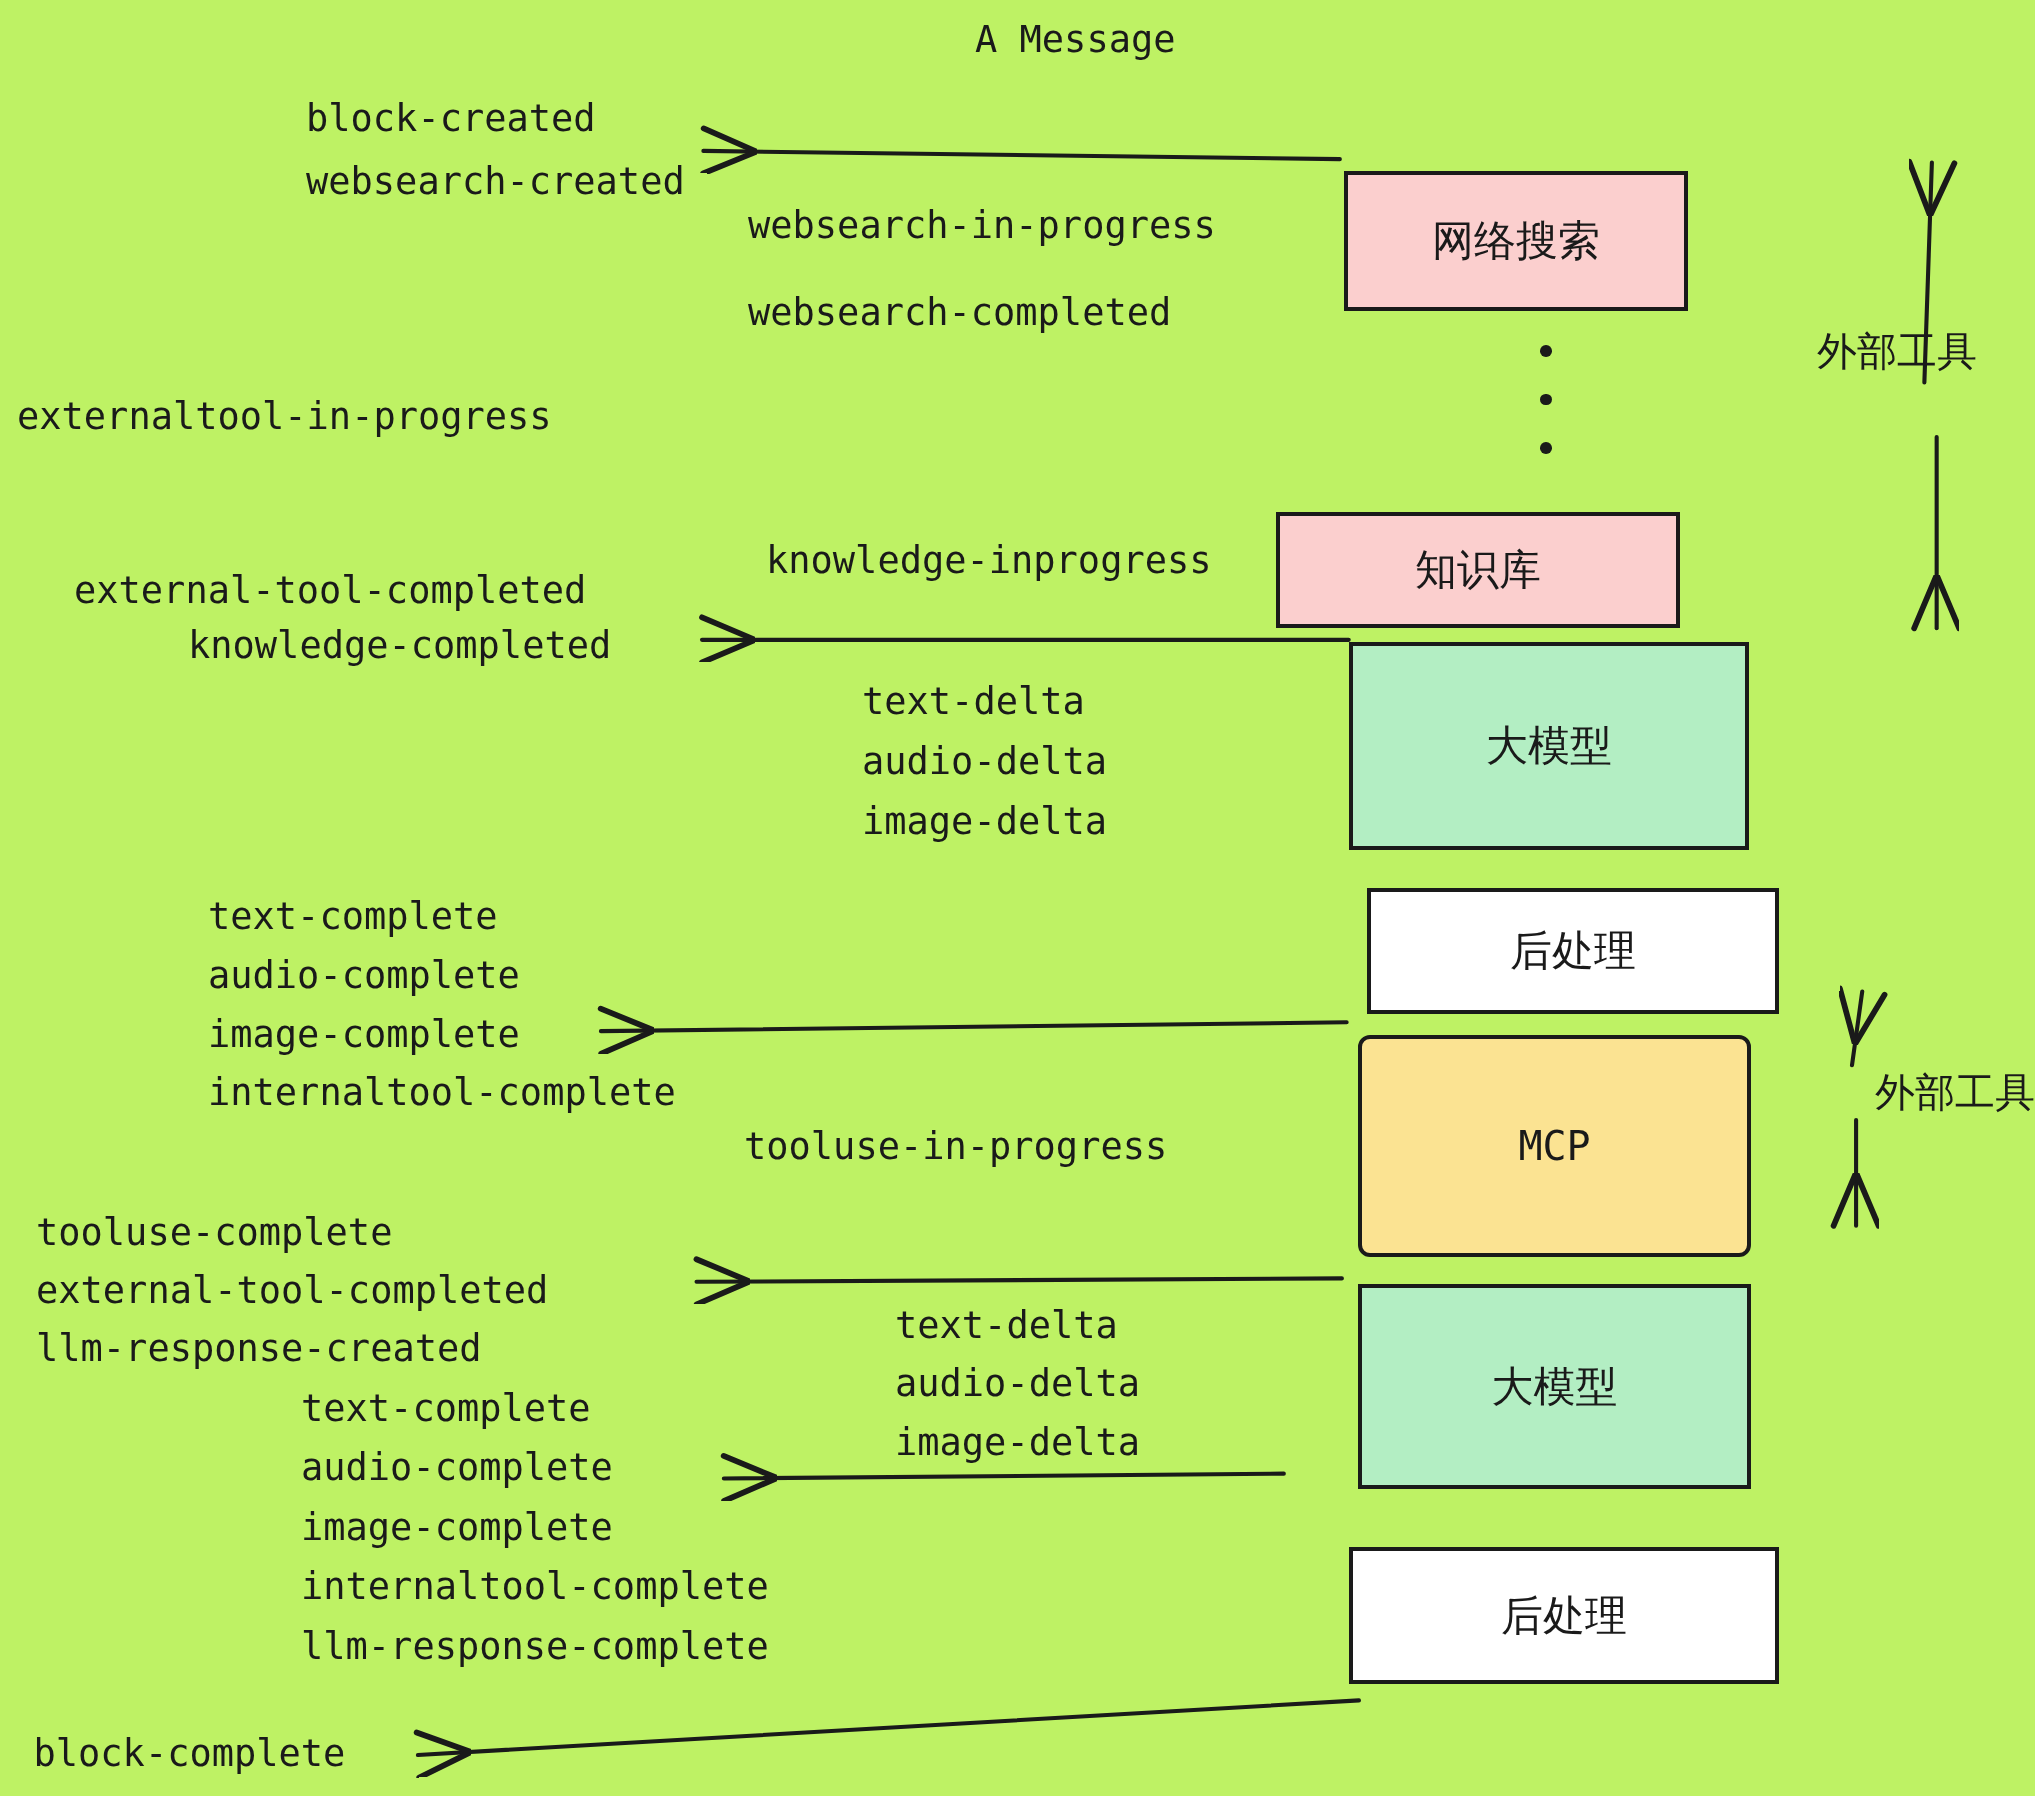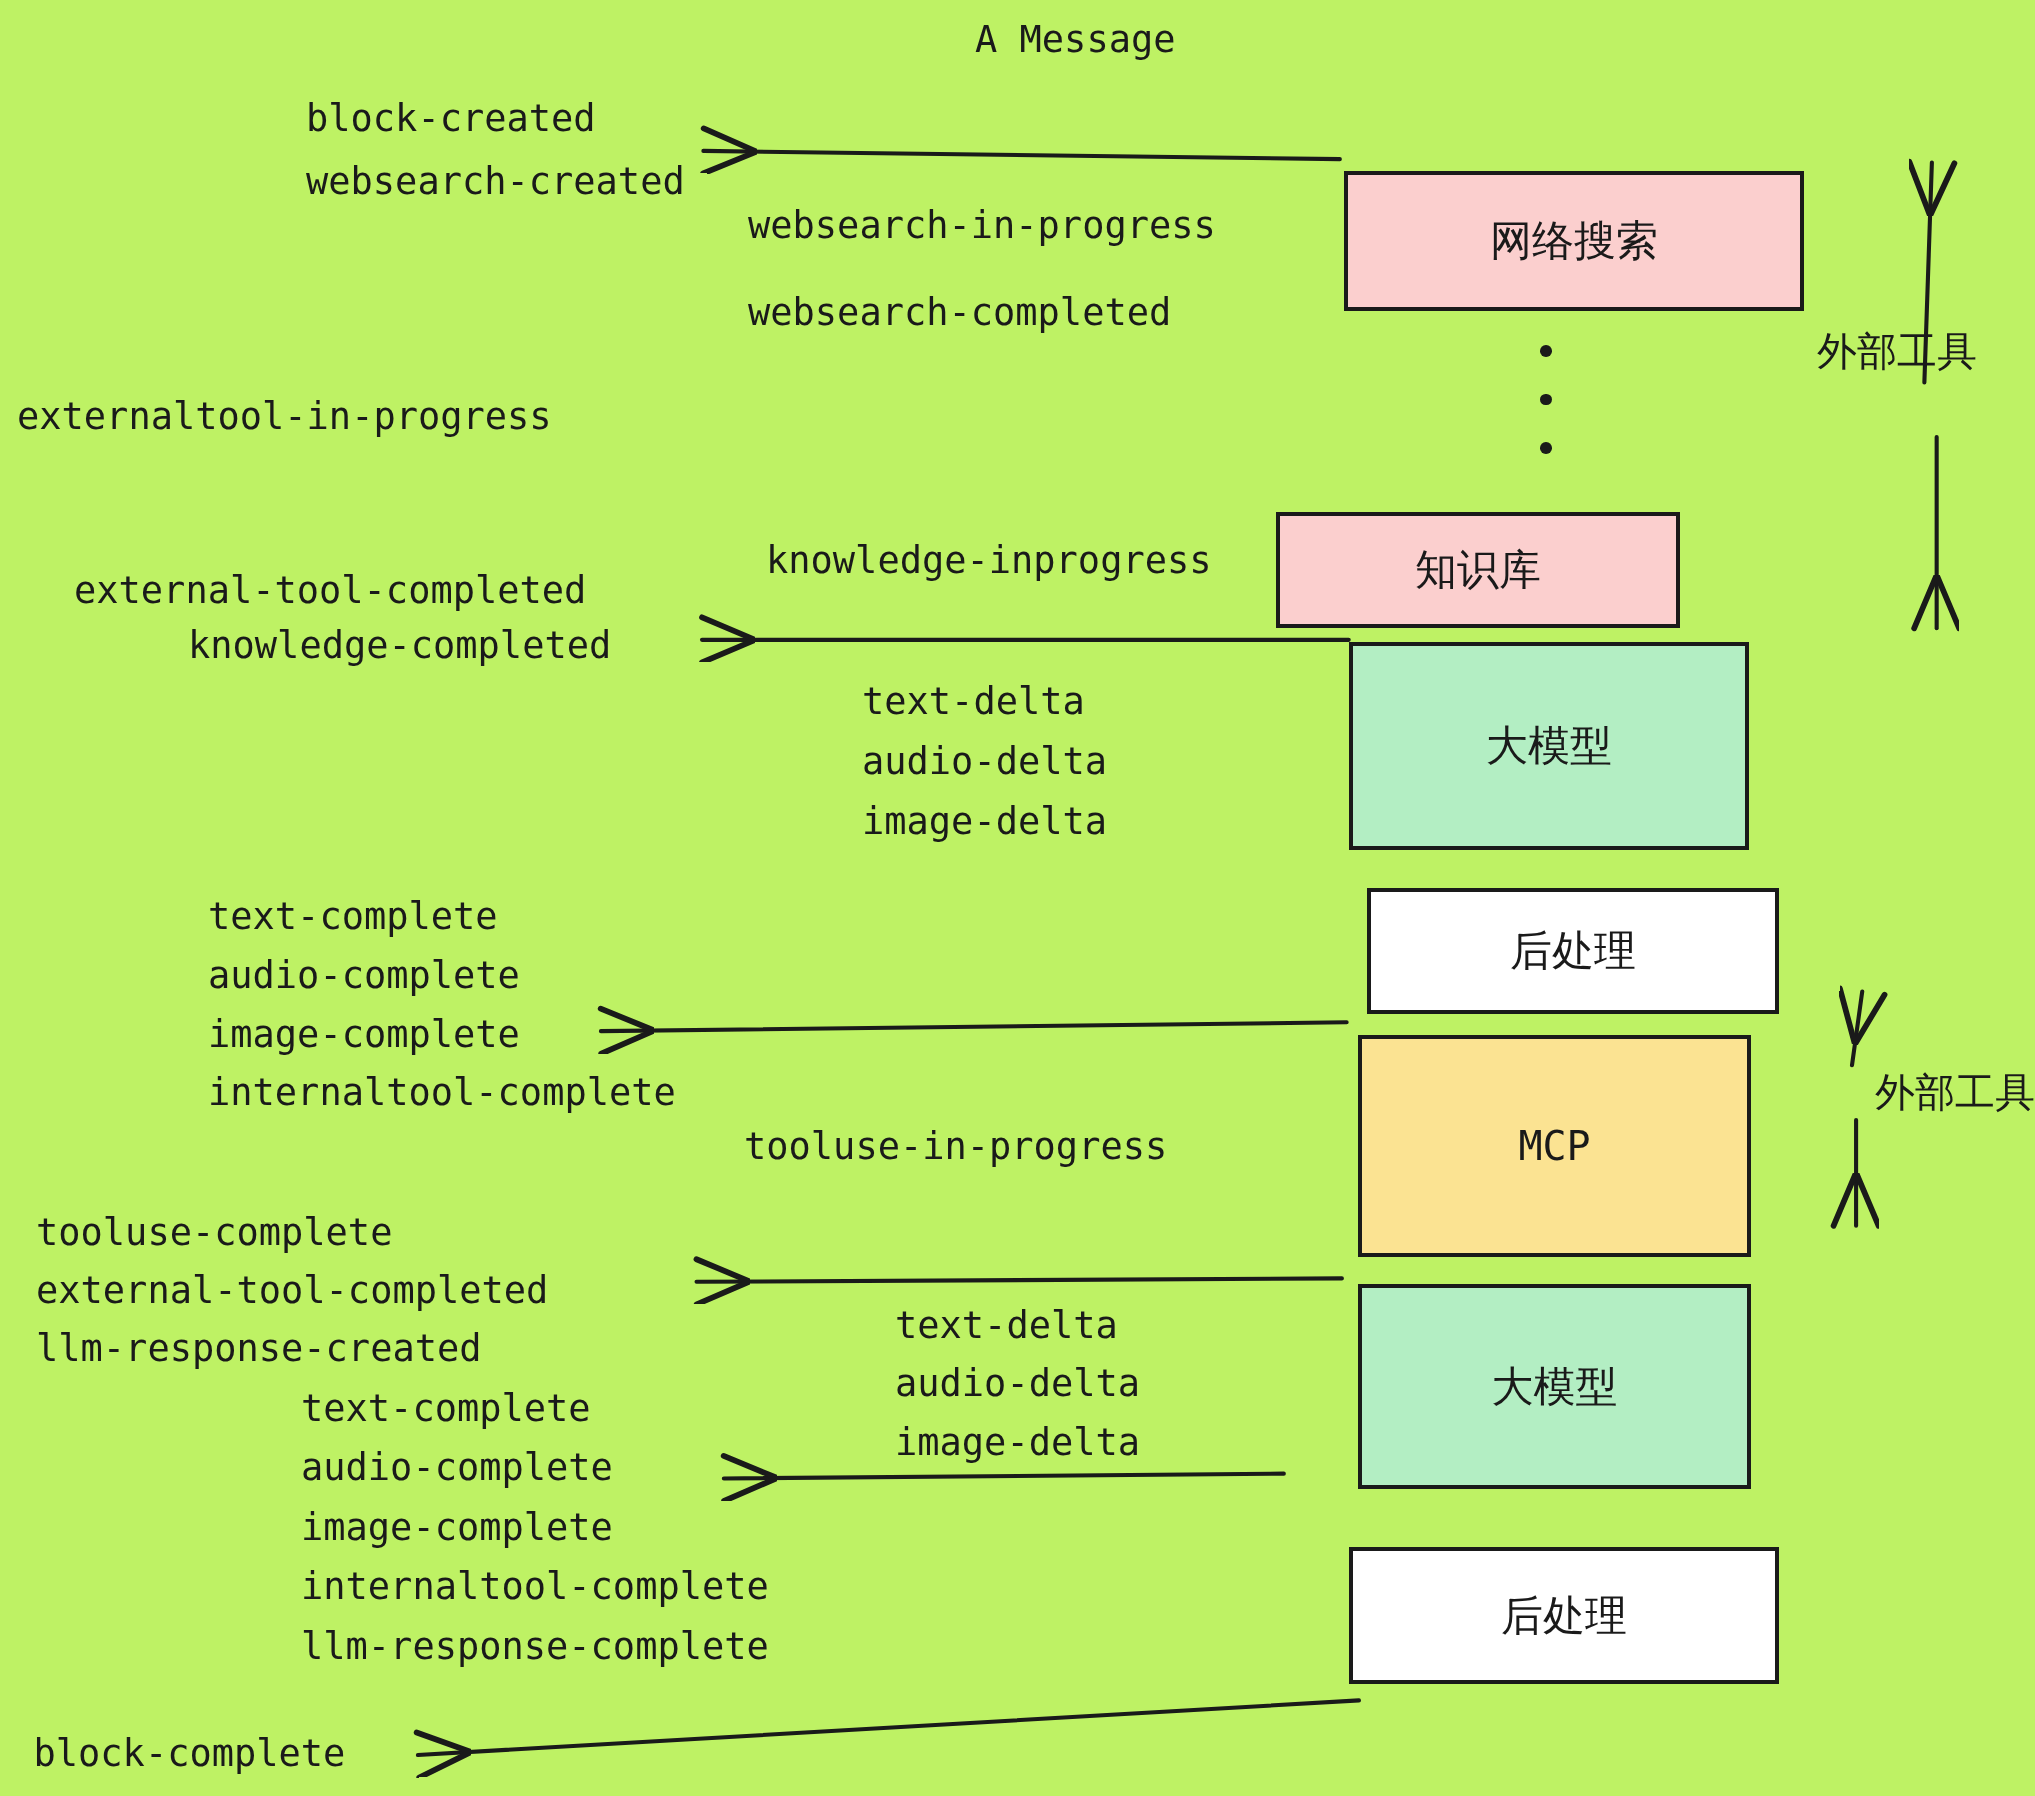--- a/index.html
+++ b/index.html
@@ -110,21 +110,21 @@
 
     <path d="M2818,560 L2829,238" fill="none" stroke="#1a1a1a" stroke-width="6" marker-end="url(#ahu)" stroke-linecap="round"></path>
 
     <path d="M2836,640 L2836,920" fill="none" stroke="#1a1a1a" stroke-width="6" marker-end="url(#ahu)" stroke-linecap="round"></path>
 
     <path d="M2712,1560 L2727,1452" fill="none" stroke="#1a1a1a" stroke-width="6" marker-end="url(#ahu)" stroke-linecap="round"></path>
 
     <path d="M2718,1640 L2718,1795" fill="none" stroke="#1a1a1a" stroke-width="6" marker-end="url(#ahu)" stroke-linecap="round"></path>
   </svg>
 
-  <div class="box" style="left:1344px; top:171px; width:460px; height:140px; background:#fbcfce;text-align:right;">
+  <div class="box" style="left:1344px; top:171px; width:344px; height:140px; background:#fbcfce;text-align:right;">
     <span>网络搜索</span>
   </div>
 
   <div class="dots" style="left:1540px; top:345px; width:12.3px; height:109px;">
     <i></i>
     <i></i>
     <i></i>
   </div>
 
   <div class="box" style="left:1276px; top:512px; width:404px; height:116px; background:#fbcfce;">
@@ -132,21 +132,21 @@
   </div>
 
   <div class="box" style="left:1349px; top:642px; width:400px; height:208px; background:#b3eec3;">
     <span>大模型</span>
   </div>
 
   <div class="box" style="left:1367px; top:888px; width:412px; height:126px; background:#ffffff;">
     <span>后处理</span>
   </div>
 
-  <div class="box mono" style="left:1358px; top:1035px; width:393px; height:222px; background:#fbe392;">
+  <div class="box mono" style="left:1358px; top:1035px; width:393px; height:222px; background:#fbe392;border-radius:12px;">
     <span>MCP</span>
   </div>
 
   <div class="box" style="left:1358px; top:1284px; width:393px; height:205px; background:#b3eec3;">
     <span>大模型</span>
   </div>
 
   <div class="box" style="left:1349px; top:1547px; width:430px; height:137px; background:#ffffff;">
     <span>后处理</span>
   </div>

